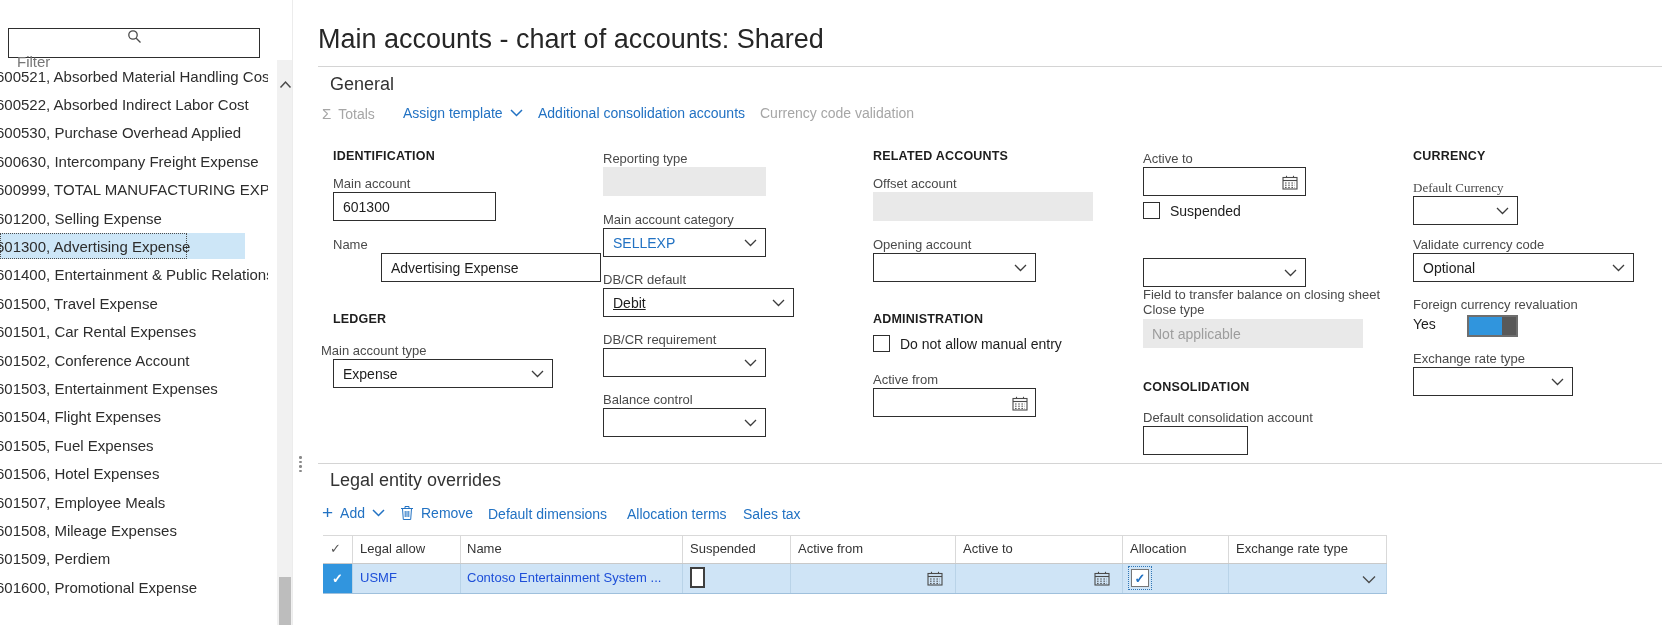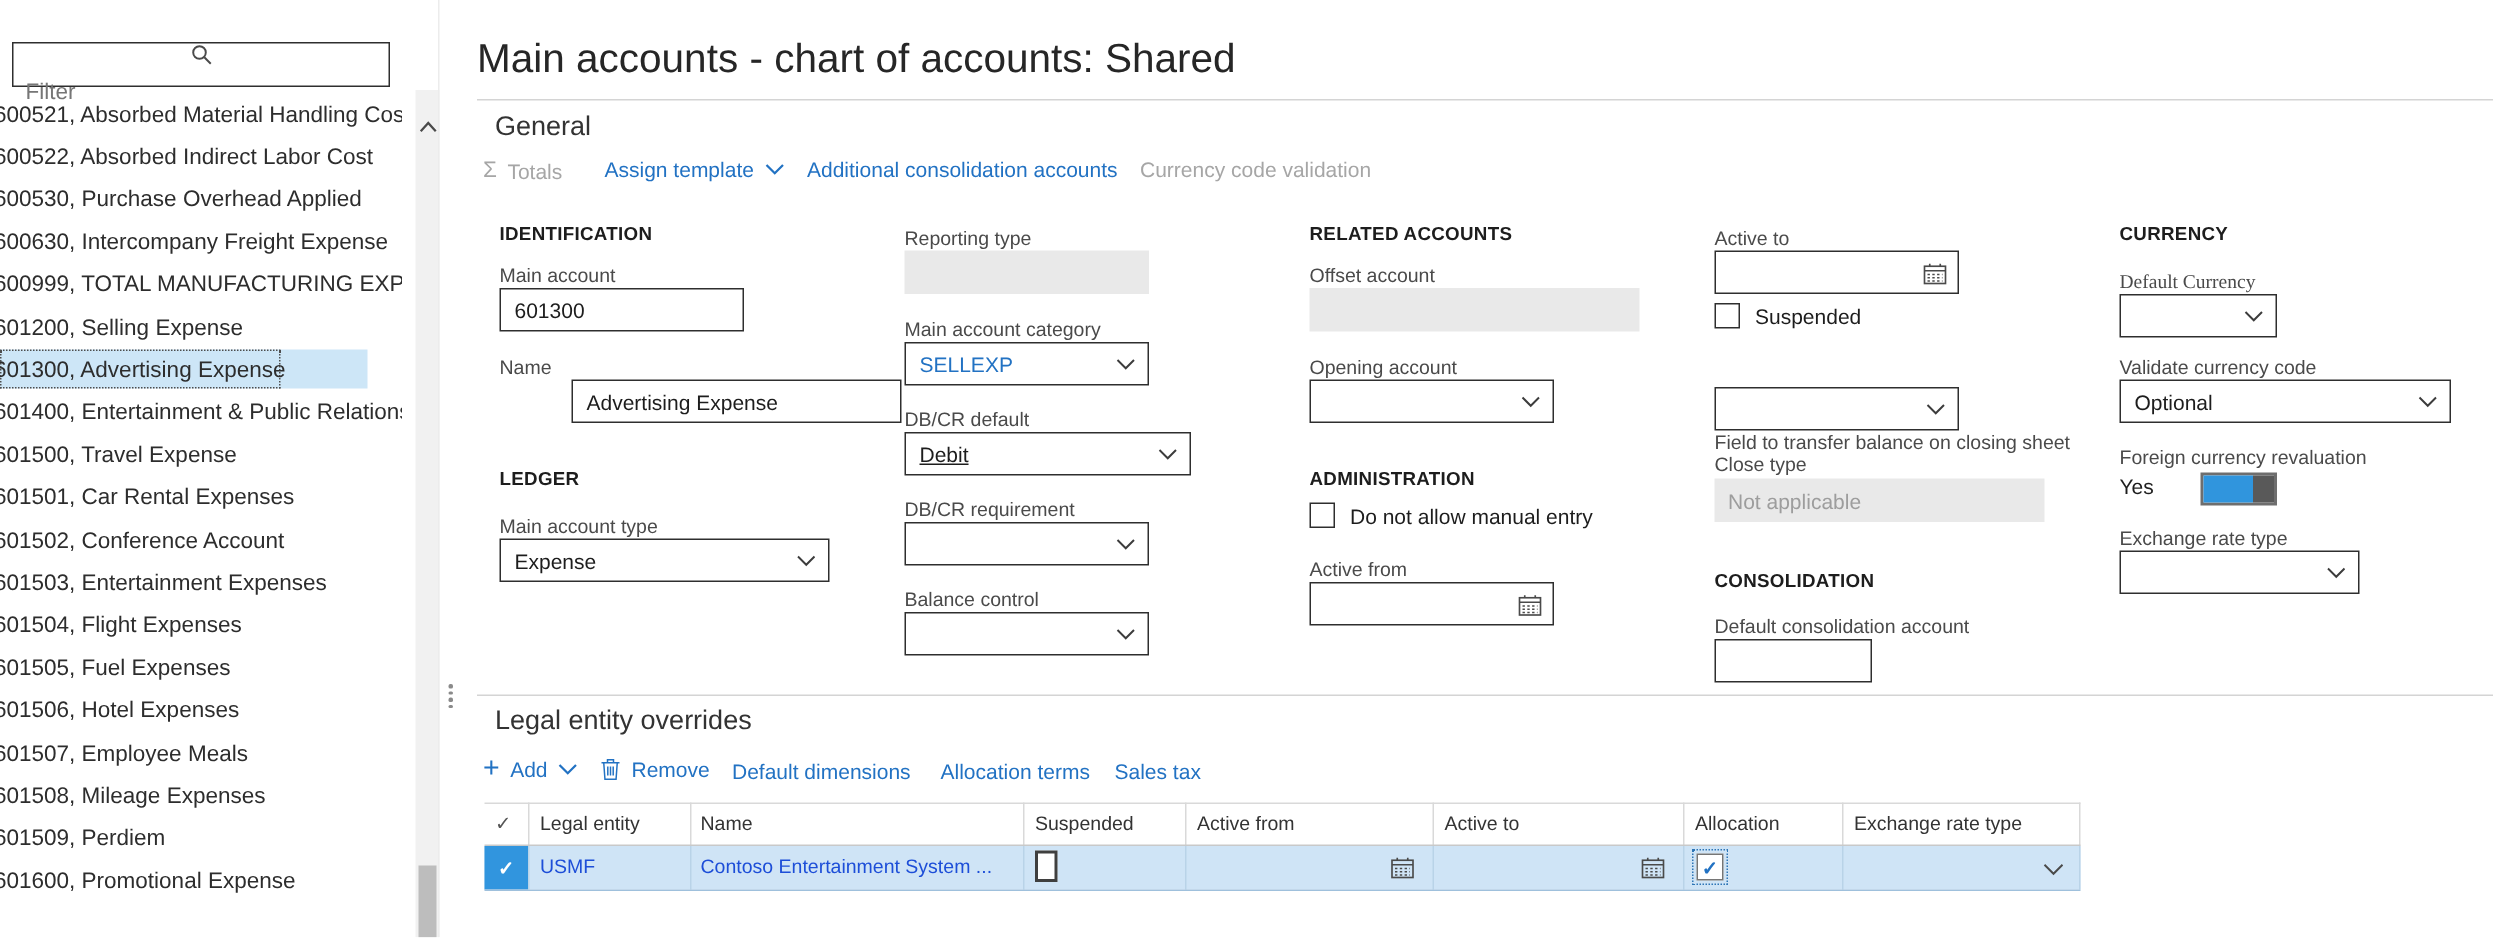--- a/index.html
+++ b/index.html
@@ -166,21 +166,21 @@
   <div class="abs sec" style="left:333px;top:149px;">IDENTIFICATION</div>
   <div class="abs lbl" style="left:333px;top:176px;">Main account</div>
   <div class="abs box" style="left:333px;top:192px;width:163px;">
     <span>601300</span>
   </div>
   <div class="abs lbl" style="left:333px;top:237px;">Name</div>
   <div class="abs box" style="left:333px;top:253px;width:220px;margin-left:48px;">
     <span>Advertising Expense</span>
   </div>
   <div class="abs sec" style="left:333px;top:312px;">LEDGER</div>
-  <div class="abs lbl" style="left:333px;top:343px;text-align:right;">Main account type</div>
+  <div class="abs lbl" style="left:321px;top:343px;text-align:right;">Main account type</div>
   <div class="abs box" style="left:333px;top:359px;width:220px;">
     <span>Expense</span>
     <span class="chev">
         <svg width="13" height="8" viewBox="0 0 13 8">
           <path d="M1 1 L6.5 6.5 L12 1" fill="none" stroke="#3c3c3c" stroke-width="1.3"></path>
         </svg>
       </span>
   </div>
 
   <div class="abs lbl" style="left:603px;top:151px;">Reporting type</div>
@@ -367,21 +367,21 @@
   </div>
   <div class="abs tbitem blue" style="left:627px;top:506px;">
     <span>Allocation terms</span>
   </div>
   <div class="abs tbitem blue" style="left:743px;top:506px;">
     <span>Sales tax</span>
   </div>
 
   <div class="abs" style="left:323px;top:535px;width:1064px;height:1px;background:#d9d9d9;"></div>
   <div class="abs th" style="left:330px;top:541px;color:#555;">✓</div>
-  <div class="abs th" style="left:360px;top:541px;">Legal entity</div>
+  <div class="abs th" style="left:360px;top:541px;">Legal allow</div>
   <div class="abs th" style="left:467px;top:541px;">Name</div>
   <div class="abs th" style="left:690px;top:541px;">Suspended</div>
   <div class="abs th" style="left:798px;top:541px;">Active from</div>
   <div class="abs th" style="left:963px;top:541px;">Active to</div>
   <div class="abs th" style="left:1130px;top:541px;">Allocation</div>
   <div class="abs th" style="left:1236px;top:541px;">Exchange rate type</div>
   <div class="abs vsep" style="left:352px;top:535px;height:29px;"></div>
   <div class="abs vsep" style="left:460px;top:535px;height:29px;"></div>
   <div class="abs vsep" style="left:682px;top:535px;height:29px;"></div>
   <div class="abs vsep" style="left:790px;top:535px;height:29px;"></div>

